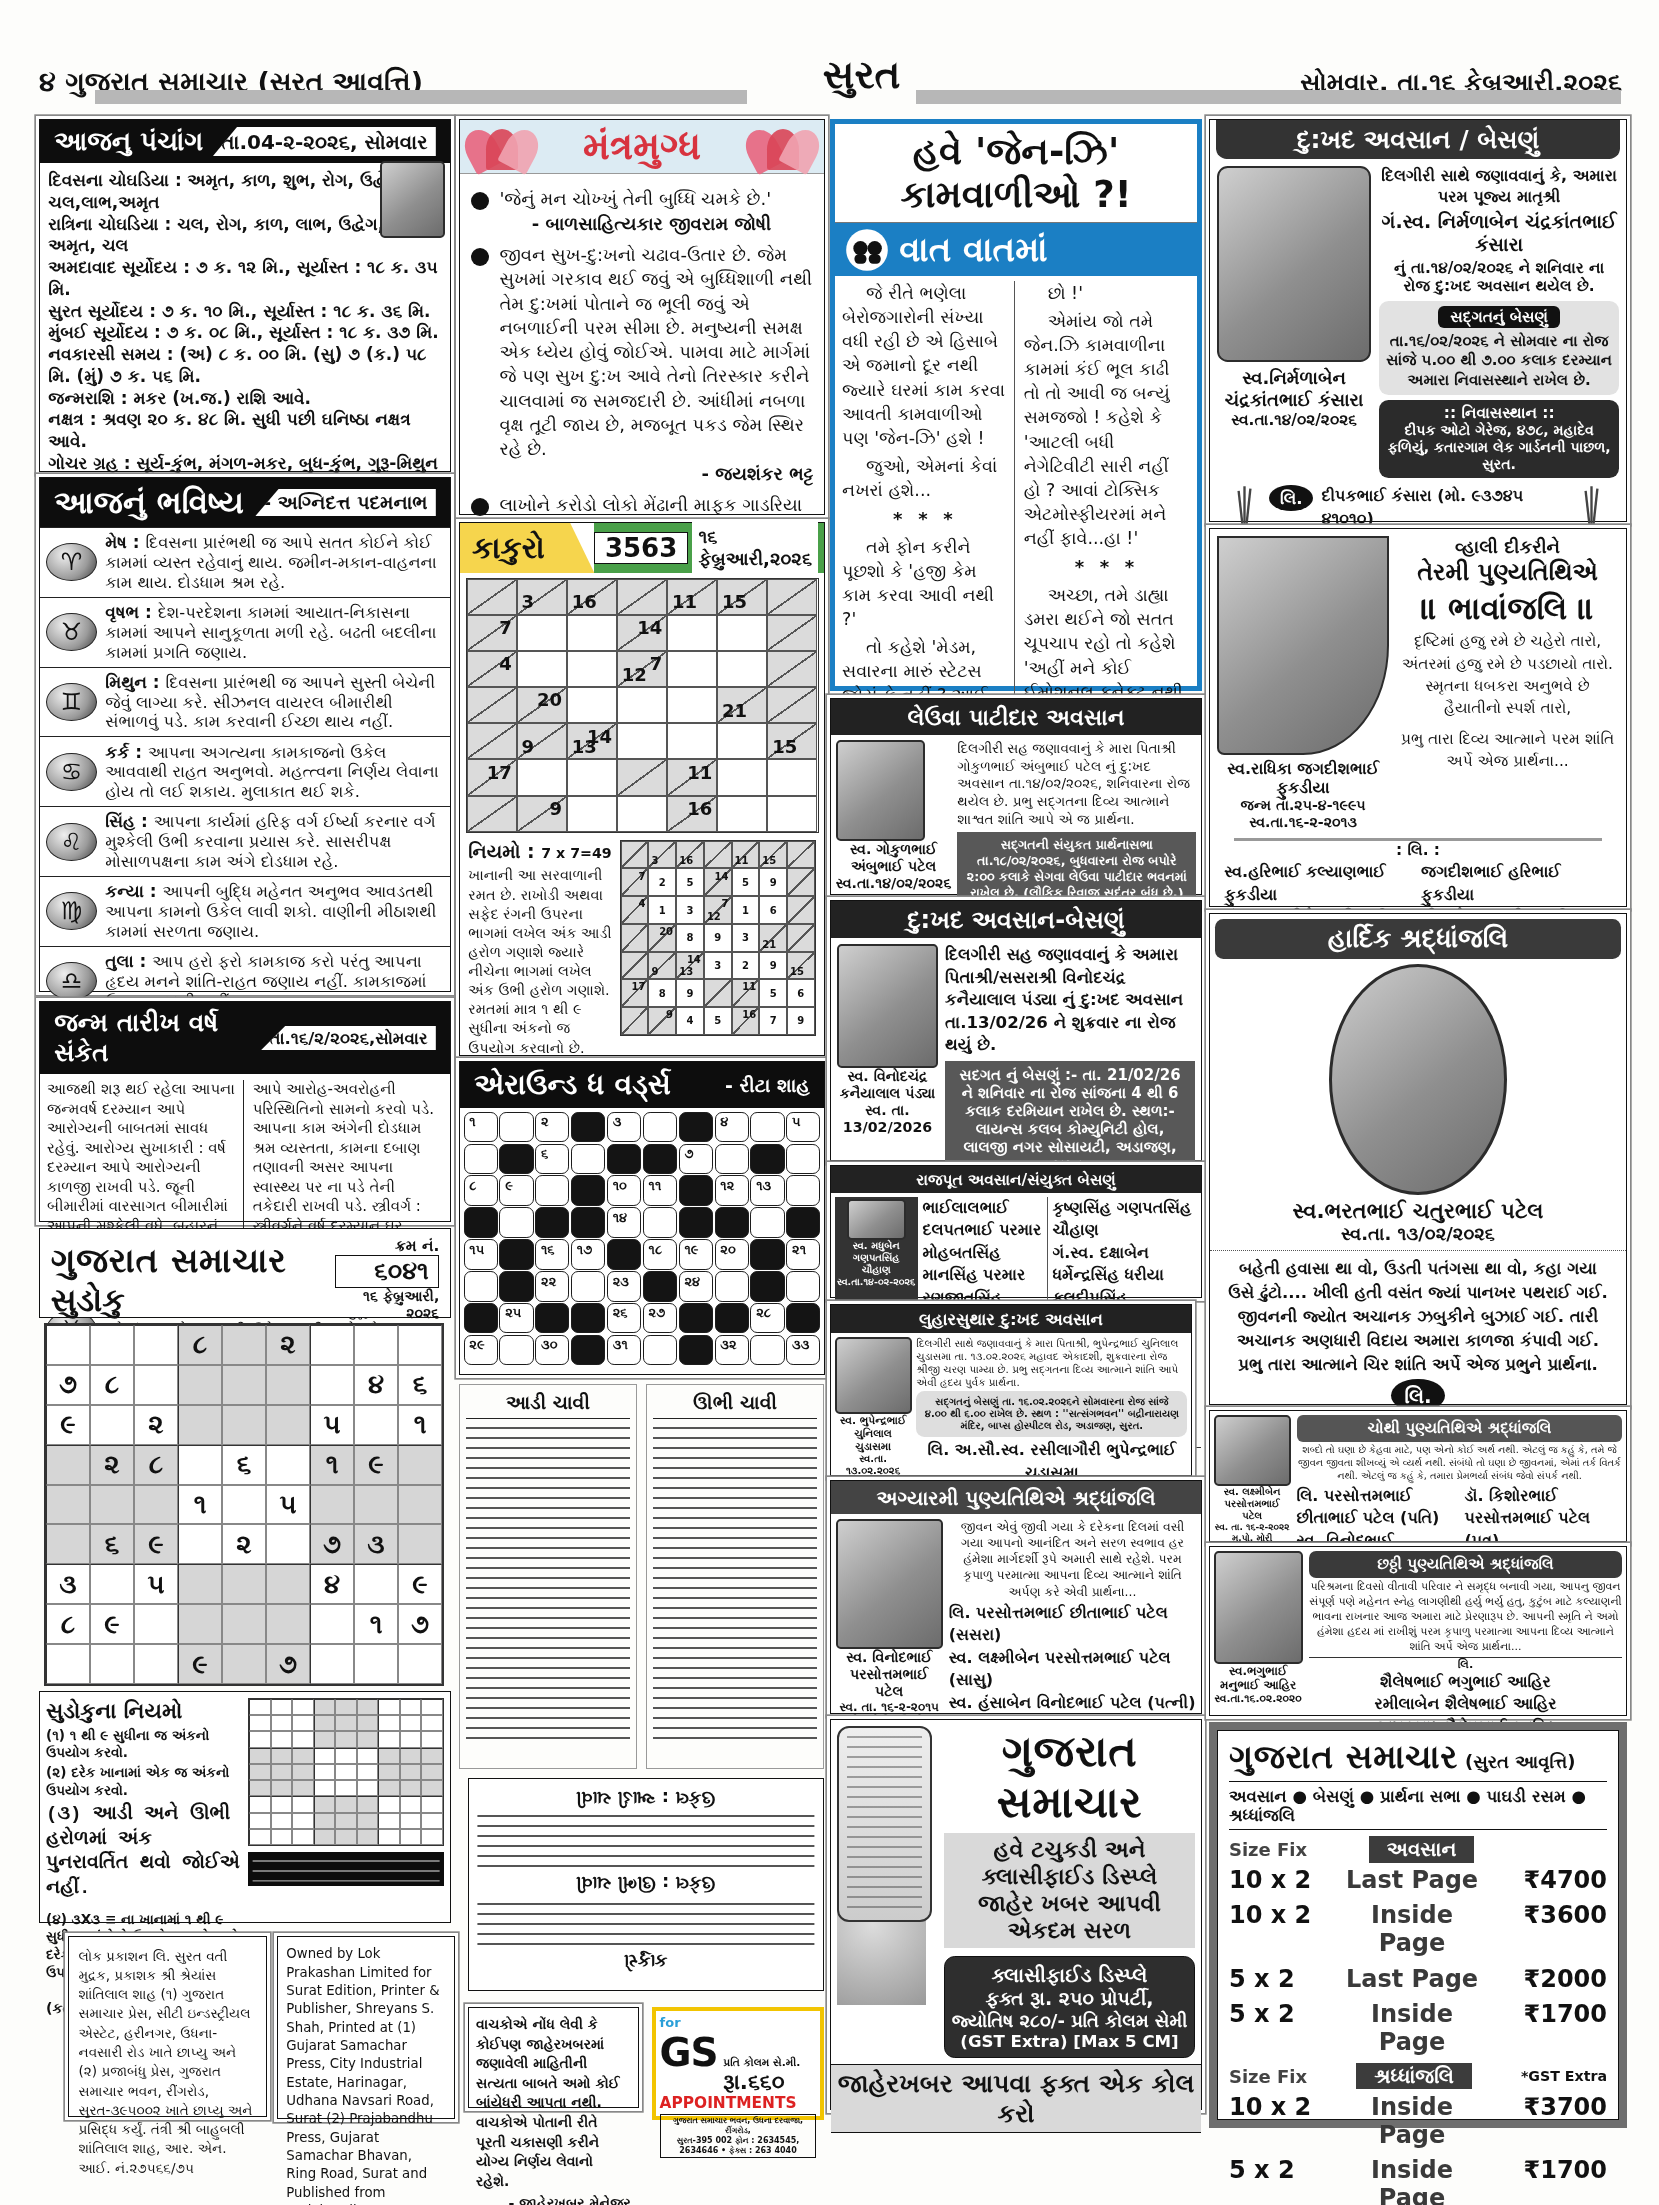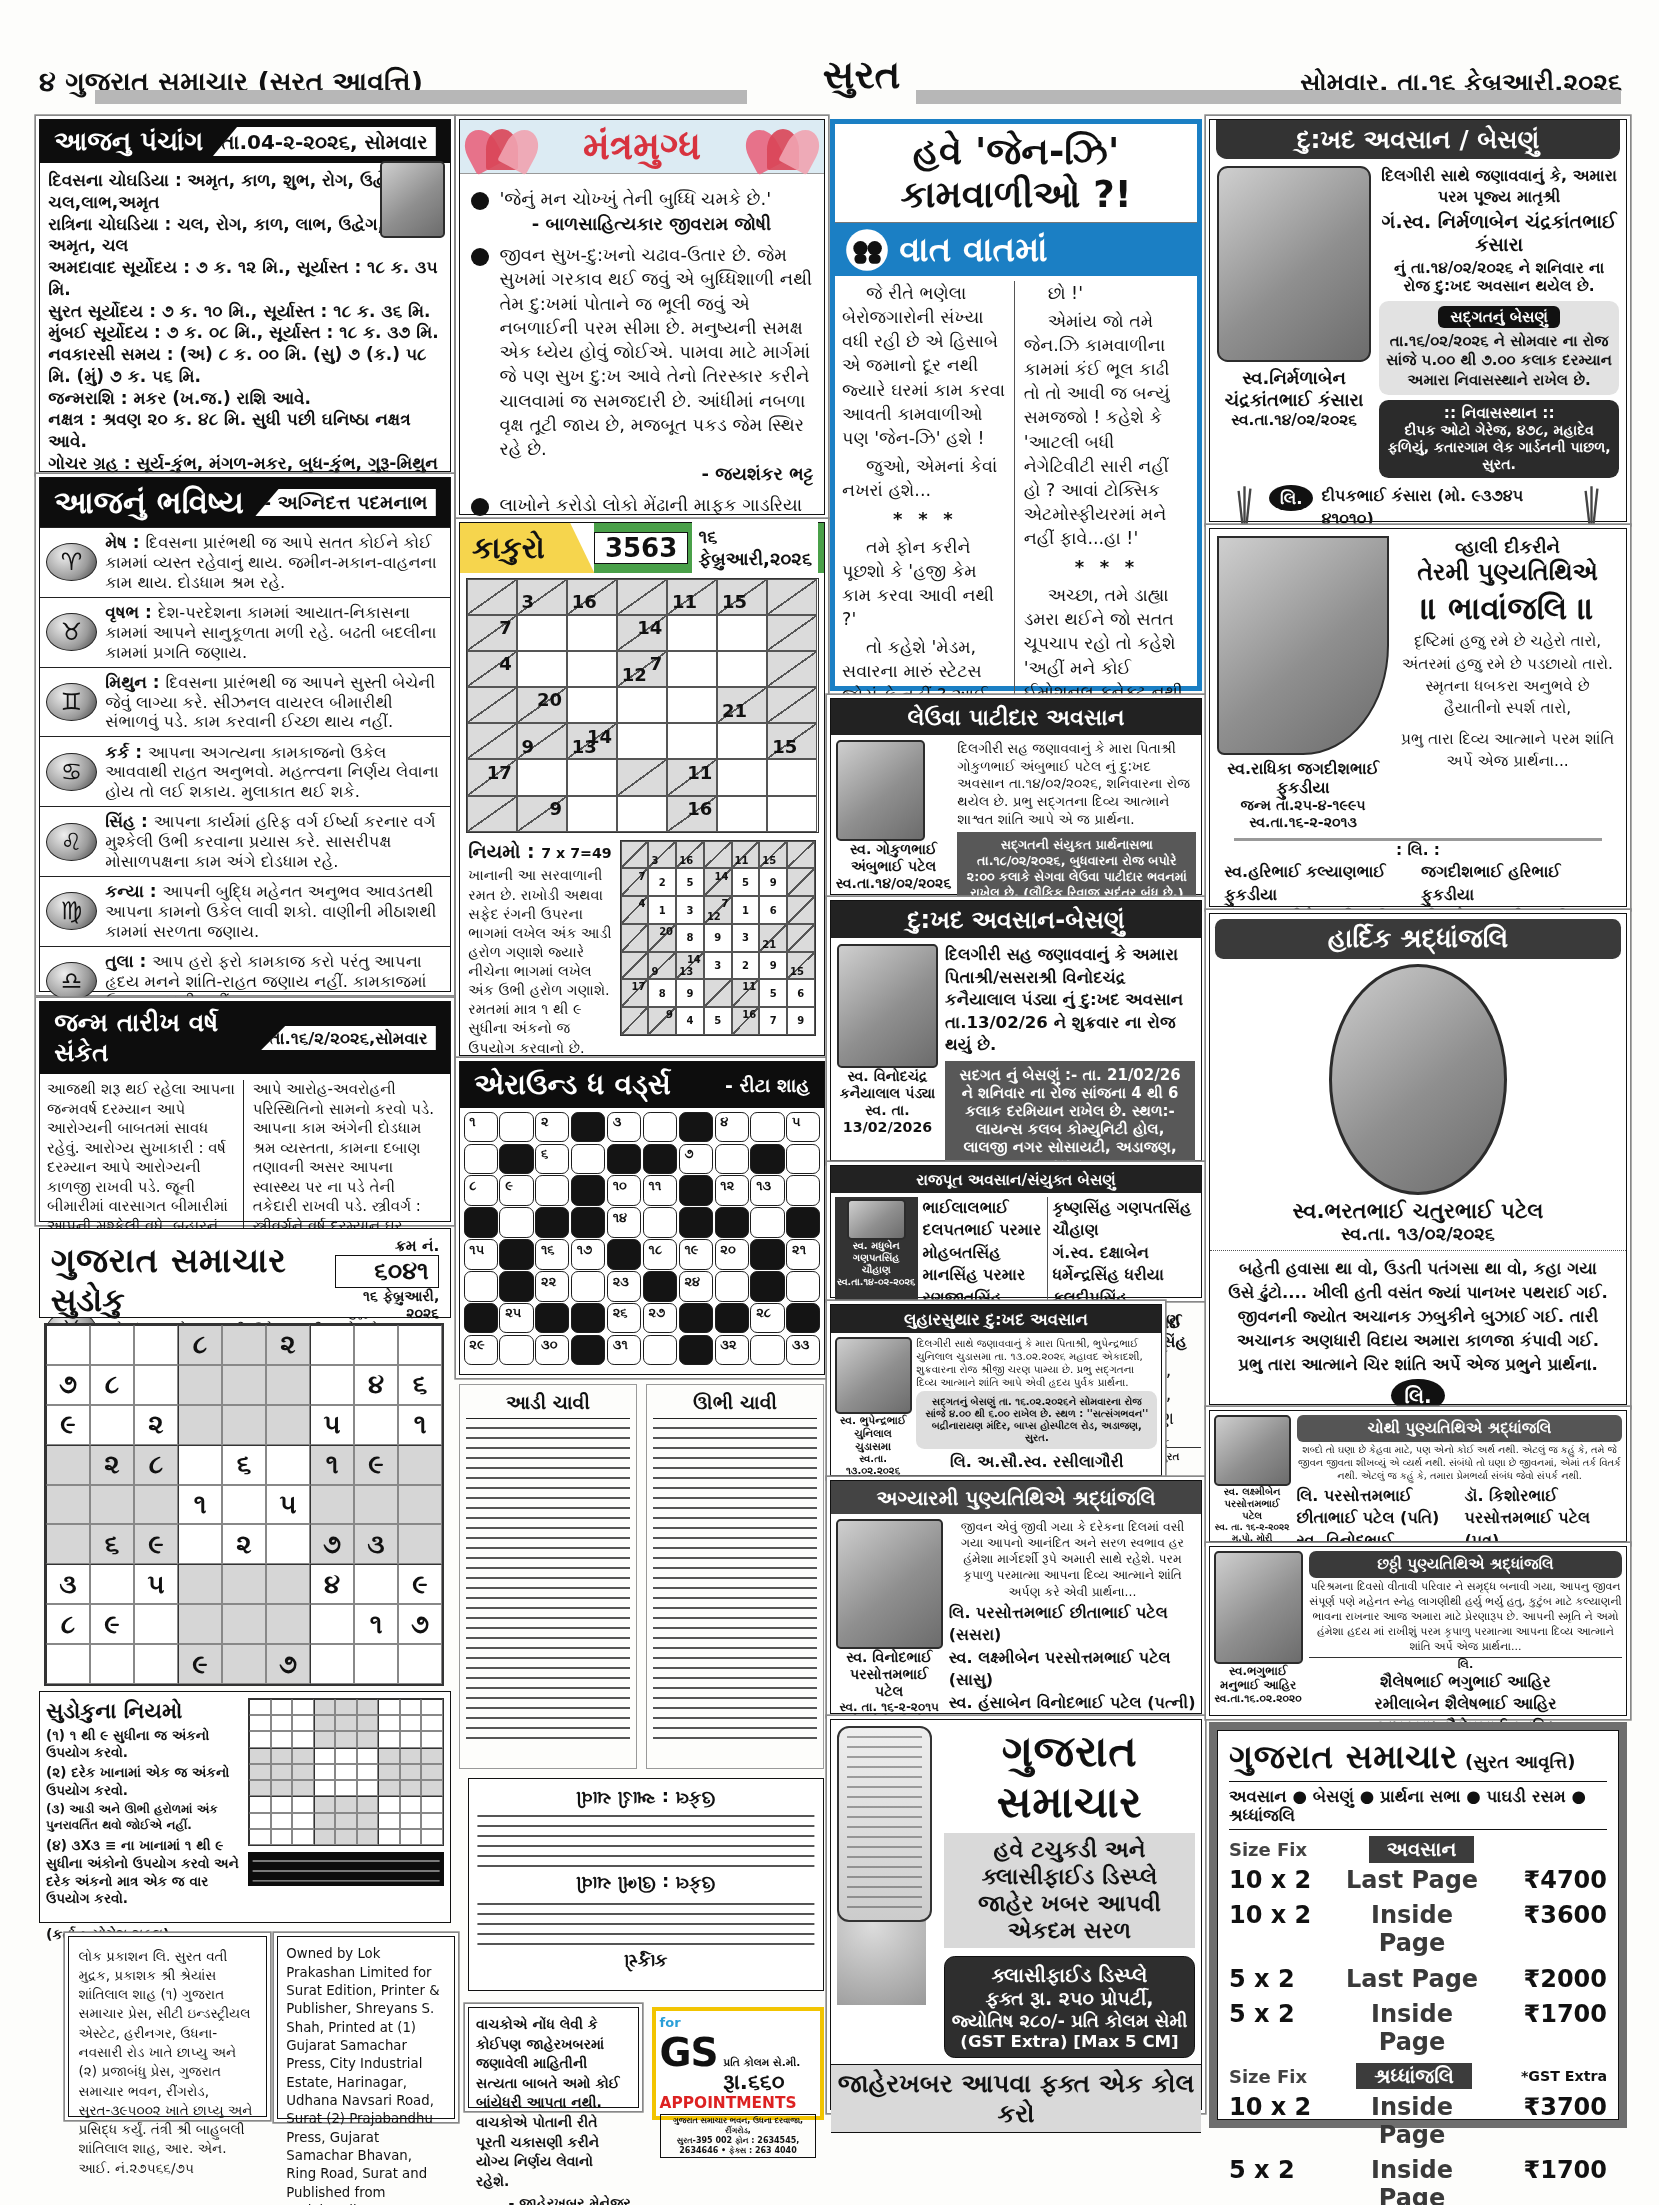--- a/index.html
+++ b/index.html
@@ -257,21 +257,21 @@
       <div class="scell"></div>
     </div>
 
   <div class="box" style="left:39px;top:1691px;width:412px;height:232px">
     <div style="display:flex;gap:6px;padding:6px">
       <div style="flex:1">
         <div style="font-size:21.3px;font-weight:bold;margin-bottom:3.6px">સુડોકુના નિયમો</div>
         <div>
             <div style="font-size: 13.6px; line-height: 1.3; font-weight: bold; margin-bottom: 2.4px;">(૧) ૧ થી ૯ સુધીના જ અંકનો ઉપયોગ કરવો.</div>
             <div style="font-size: 13.6px; line-height: 1.3; font-weight: bold; margin-bottom: 2.4px;">(૨) દરેક ખાનામાં એક જ અંકનો ઉપયોગ કરવો.</div>
-            <div style="font-size: 12px; line-height: 1.3; font-weight: bold; margin-bottom: 4px;">(૩) આડી અને ઊભી હરોળમાં અંક પુનરાવર્તિત થવો જોઈએ નહીં.</div>
+            <div style="font-size: 19px; line-height: 1.3; font-weight: bold; margin-bottom: 10px; font-family: Liberation Mono, monospace;">(૩) આડી અને ઊભી હરોળમાં અંક પુનરાવર્તિત થવો જોઈએ નહીં.</div>
             <div style="font-size: 13.6px; line-height: 1.3; font-weight: bold; margin-bottom: 2.4px;">(૪) ૩X૩ ≡ ના ખાનામાં ૧ થી ૯ સુધીના અંકોનો ઉપયોગ કરવો અને દરેક અંકનો માત્ર એક જ વાર ઉપયોગ કરવો.</div>
           </div>
         <div style="font-size:14.2px;font-weight:bold;margin-top:18px">(કર્તા : યોગેશ શુક્લ)</div>
       </div>
       <div style="flex:0 0 196px">
         <div class="abs-none" style="display:grid;grid-template-columns:repeat(9,1fr);border:1.8px solid #333;height:148px">
             <div class="scell" style="border-left: 1.8px solid rgb(51, 51, 51); border-top: 1.8px solid rgb(51, 51, 51); font-size: 9.5px;"></div>
             <div class="scell" style="border-top: 1.8px solid rgb(51, 51, 51); font-size: 9.5px;"></div>
             <div class="scell" style="border-top: 1.8px solid rgb(51, 51, 51); font-size: 9.5px;"></div>
             <div class="scell gr" style="border-left: 1.8px solid rgb(51, 51, 51); border-top: 1.8px solid rgb(51, 51, 51); font-size: 9.5px;"></div>
@@ -967,21 +967,21 @@
           <div class="nline">ગં.સ્વ. દક્ષાબેન ધર્મેન્દ્રસિંહ ધરીયા</div>
           <div class="nline">કુલદીપસિંહ અરવિંદસિંહ ચૌહાણ</div>
           <div class="nline">મોક્ષાકુમારી કૃષ્ણસિંહ ચૌહાણ</div>
           <div class="nline">યુવરાજસિંહ ધર્મેન્દ્રસિંહ ધરીયા</div>
           <div class="nline">વ્રજ, બિજલ</div>
         </div>
     </div>
     <div style="border-top:1.2px solid #333;font-size:10.4px;font-weight:bold;text-align:center;padding:1.8px">નિવાસ સ્થાન : મોટું રાજપૂત ફળીયું, ખાનપુર (માનપુર), તા.કામરેજ, જિ.સુરત</div>
   </div>
 
-  <div class="box dbl" style="left:830px;top:1304px;width:332px;height:172px">
+  <div class="box dbl" style="left:830px;top:1304px;width:362px;height:172px">
     <div class="grayband" style="background:#222;font-size:16.6px">લુહારસુથાર દુ:ખદ અવસાન</div>
     <div style="display:flex;gap:4.7px;padding:3.6px">
       <div style="flex:0 0 77px">
         <div class="photo" style="width:77px;height:77px"></div>
         <div class="smallcap" style="font-size:10.7px">સ્વ. ભુપેન્દ્રભાઈ ચુનિલાલ ચુડાસમા</div>
         <div class="smallcap" style="font-size:10px">સ્વ.તા. ૧૩.૦૨.૨૦૨૬</div>
       </div>
       <div style="flex:1">
         <p style="font-size:10.4px;line-height:1.25">દિલગીરી સાથે જણાવવાનું કે મારા પિતાશ્રી, ભુપેન્દ્રભાઈ ચુનિલાલ ચુડાસમા તા. ૧૩.૦૨.૨૦૨૬ મહાવદ એકાદશી, શુક્રવારના રોજ શ્રીજી ચરણ પામ્યા છે. પ્રભુ સદ્ગતના દિવ્ય આત્માને શાંતિ આપે એવી હૃદય પુર્વક પ્રાર્થના.</p>
         <div class="liteband" style="font-size:10px;margin:2.4px 0">સદ્ગતનું બેસણું તા. ૧૬.૦૨.૨૦૨૬ને સોમવારના રોજ સાંજે ૪.૦૦ થી ૬.૦૦ રાખેલ છે. સ્થળ : ''સત્સંગભવન'' બદ્રીનારાયણ મંદિર, બાપ્સ હોસ્પીટલ રોડ, અડાજણ, સુરત.</div>

